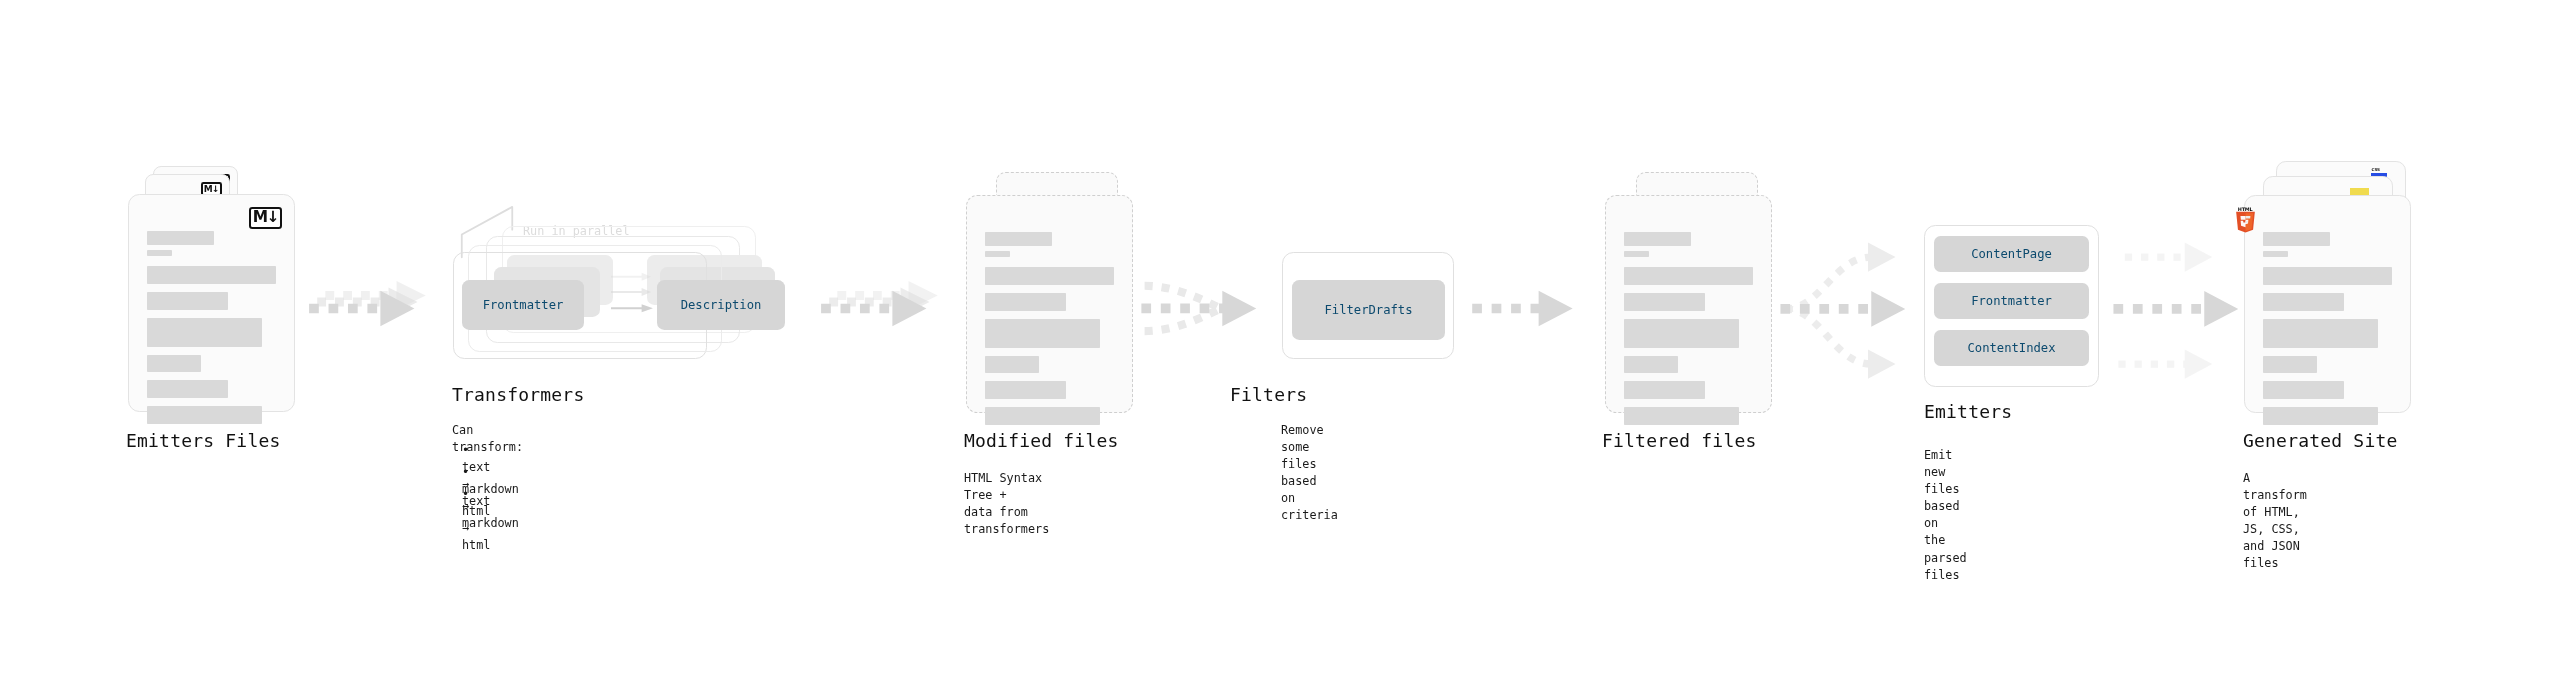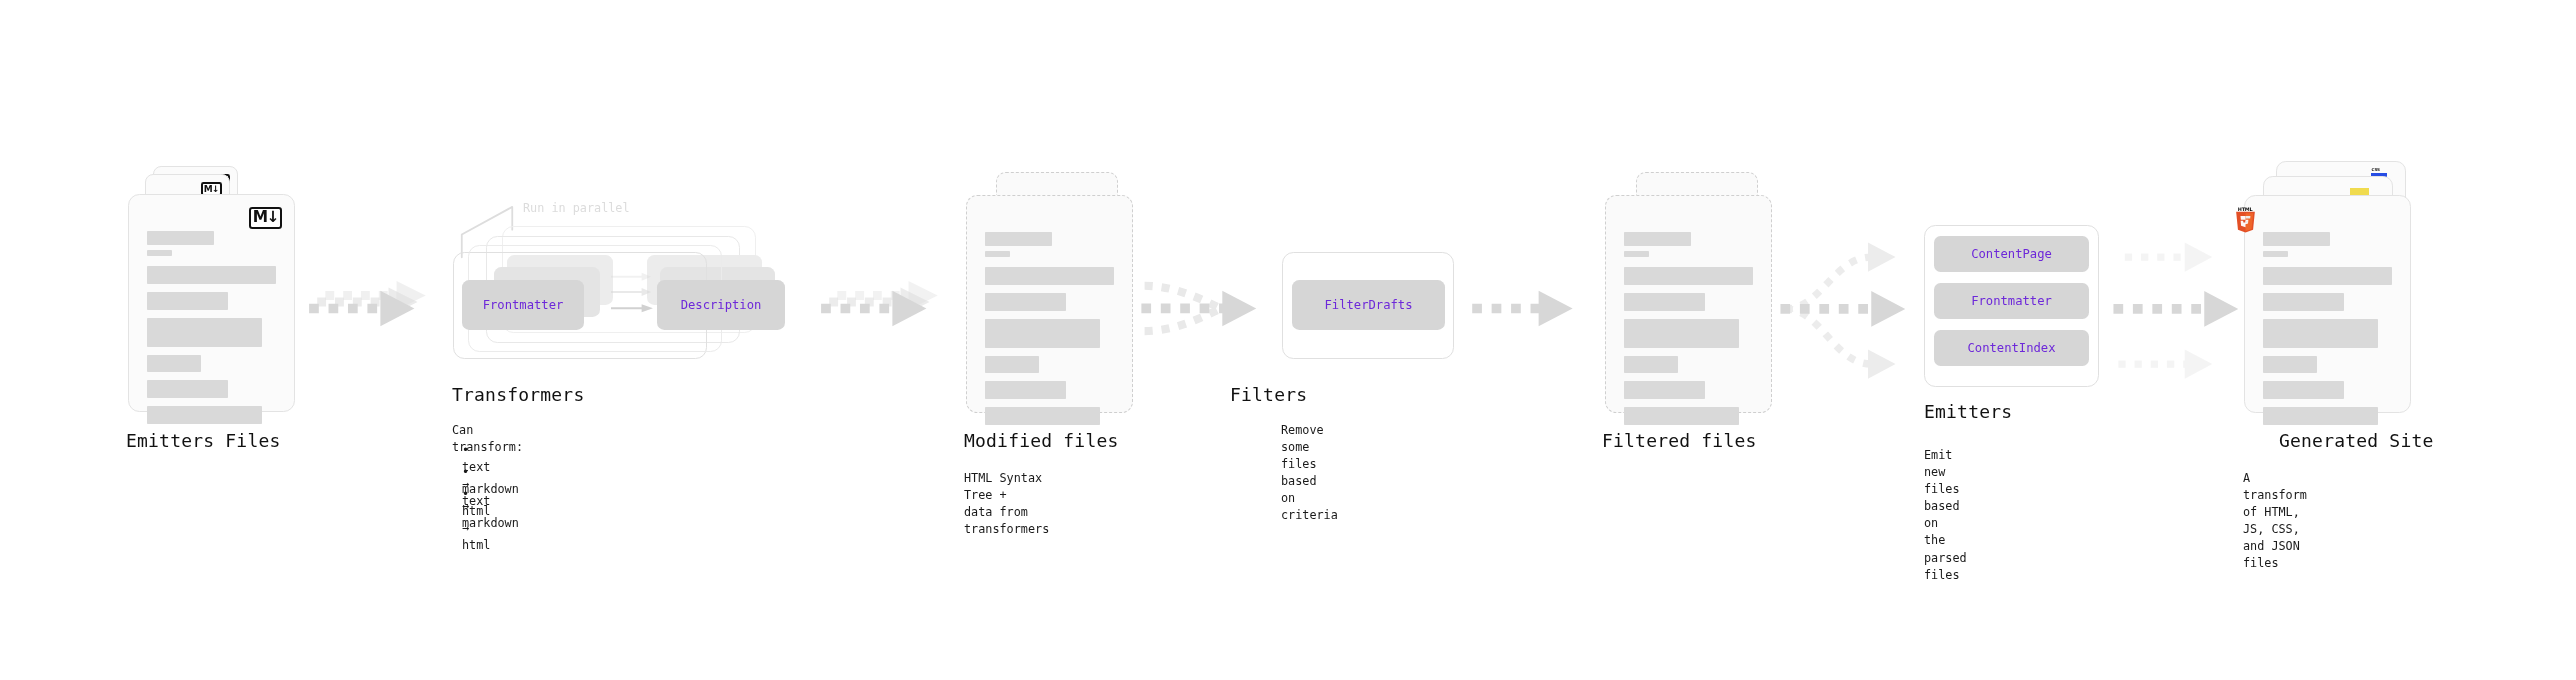--- a/index.html
+++ b/index.html
@@ -63,34 +63,34 @@
   }
   .desc{
     position:absolute;font-size:11.8px;line-height:1.45;color:#1a1a1a;
     white-space:pre-line;
   }
 
   
   .pill{
     position:absolute;background:#d6d6d6;border-radius:7.3px;
     display:flex;align-items:center;justify-content:center;
-    font-size:12.2px;color:#6d28d9;box-sizing:border-box;
+    font-size:12.2px;color:#0c4a6e;box-sizing:border-box;
   }
   .pill.ghost{background:#ececec;}
   .pill.ghost2{background:#e4e4e4;}
 
   .groupbox{
     position:absolute;border:1.3px solid #e0e0e0;border-radius:11.4px;
     background:transparent;box-sizing:border-box;
   }
   .groupbox.faint{border-color:#efefef;}
   .groupbox.faint2{border-color:#e8e8e8;}
 
   .parallel-label{
-    position:absolute;font-size:11.8px;color:#dcdcdc;white-space:nowrap;
+    position:absolute;font-size:11.8px;color:#dcdcdc;white-space:nowrap;margin-top:23px;
   }
 
   svg{overflow:visible;display:block;}
   .abs-svg{position:absolute;}
 </style>
 </head>
 <body>
 
 <div class="stage">
 
@@ -236,21 +236,21 @@
     <path d="M8 22 C 40 22, 70 34, 102 50" fill="none" stroke="#e9e9e9" stroke-width="10" stroke-dasharray="10 11"></path>
     <path d="M8 78 C 40 78, 70 66, 102 50" fill="none" stroke="#e9e9e9" stroke-width="10" stroke-dasharray="10 11"></path>
     <line x1="4" y1="50" x2="108" y2="50" stroke="#d7d7d7" stroke-width="12" stroke-dasharray="12 12"></line>
     <polygon points="104,28 146,50 104,72" fill="#d7d7d7"></polygon>
   </svg>
 </div>
 
 <div class="stage">
   <div class="groupbox" style="left:1282px;top:252px;width:172px;height:107px;border-color:#e0e0e0;"></div>
 
-  <div class="pill" style="left:1292px;top:280px;width:153px;height:50px;">
+  <div class="pill" style="left:1292px;top:280px;width:153px;height:60px;">
     <span>FilterDrafts</span>
   </div>
 
   <div class="heading" style="left:1230px;top:384px;">Filters</div>
   <div class="desc" style="left:1281px;top:422px;">Remove some files based
 on criteria</div>
 </div>
 
 <div class="abs-svg" style="left:1472px;top:268px;">
   <svg width="130" height="81" viewBox="0 0 160 100">
@@ -356,17 +356,17 @@
       <div class="ln" style="width:19%;height:5.7px;margin-bottom:10.6px;"></div>
       <div class="ln" style="width:100%;height:18px;margin-bottom:8.1px;"></div>
       <div class="ln" style="width:63%;height:18px;margin-bottom:8.1px;"></div>
       <div class="ln" style="width:89%;height:29px;margin-bottom:8.1px;"></div>
       <div class="ln" style="width:42%;height:16.3px;margin-bottom:8.1px;"></div>
       <div class="ln" style="width:63%;height:18px;margin-bottom:8.1px;"></div>
       <div class="ln" style="width:89%;height:18px;margin-bottom:0;"></div>
     </div>
   </div>
 
-  <div class="heading" style="left:2243px;top:430px;margin-left:36px;">Generated Site</div>
+  <div class="heading" style="left:2243px;top:430px;">Generated Site</div>
   <div class="desc" style="left:2243px;top:470px;">A transform of HTML,
 JS, CSS, and JSON files</div>
 </div>
 
 
 </body></html>

